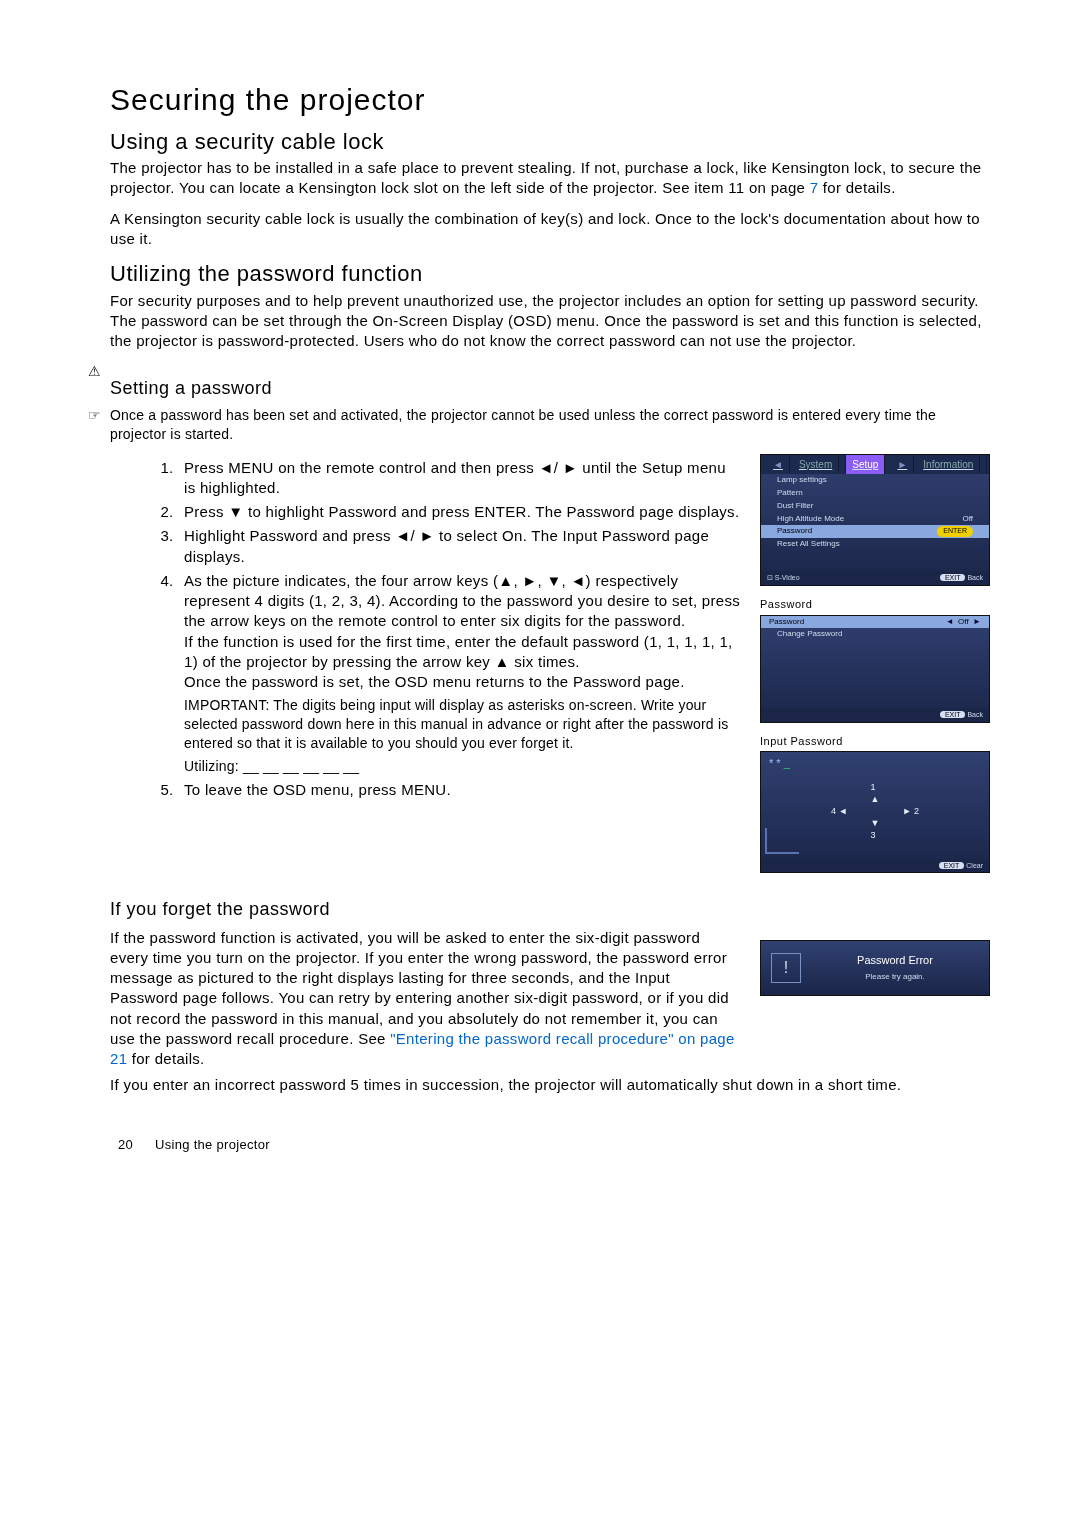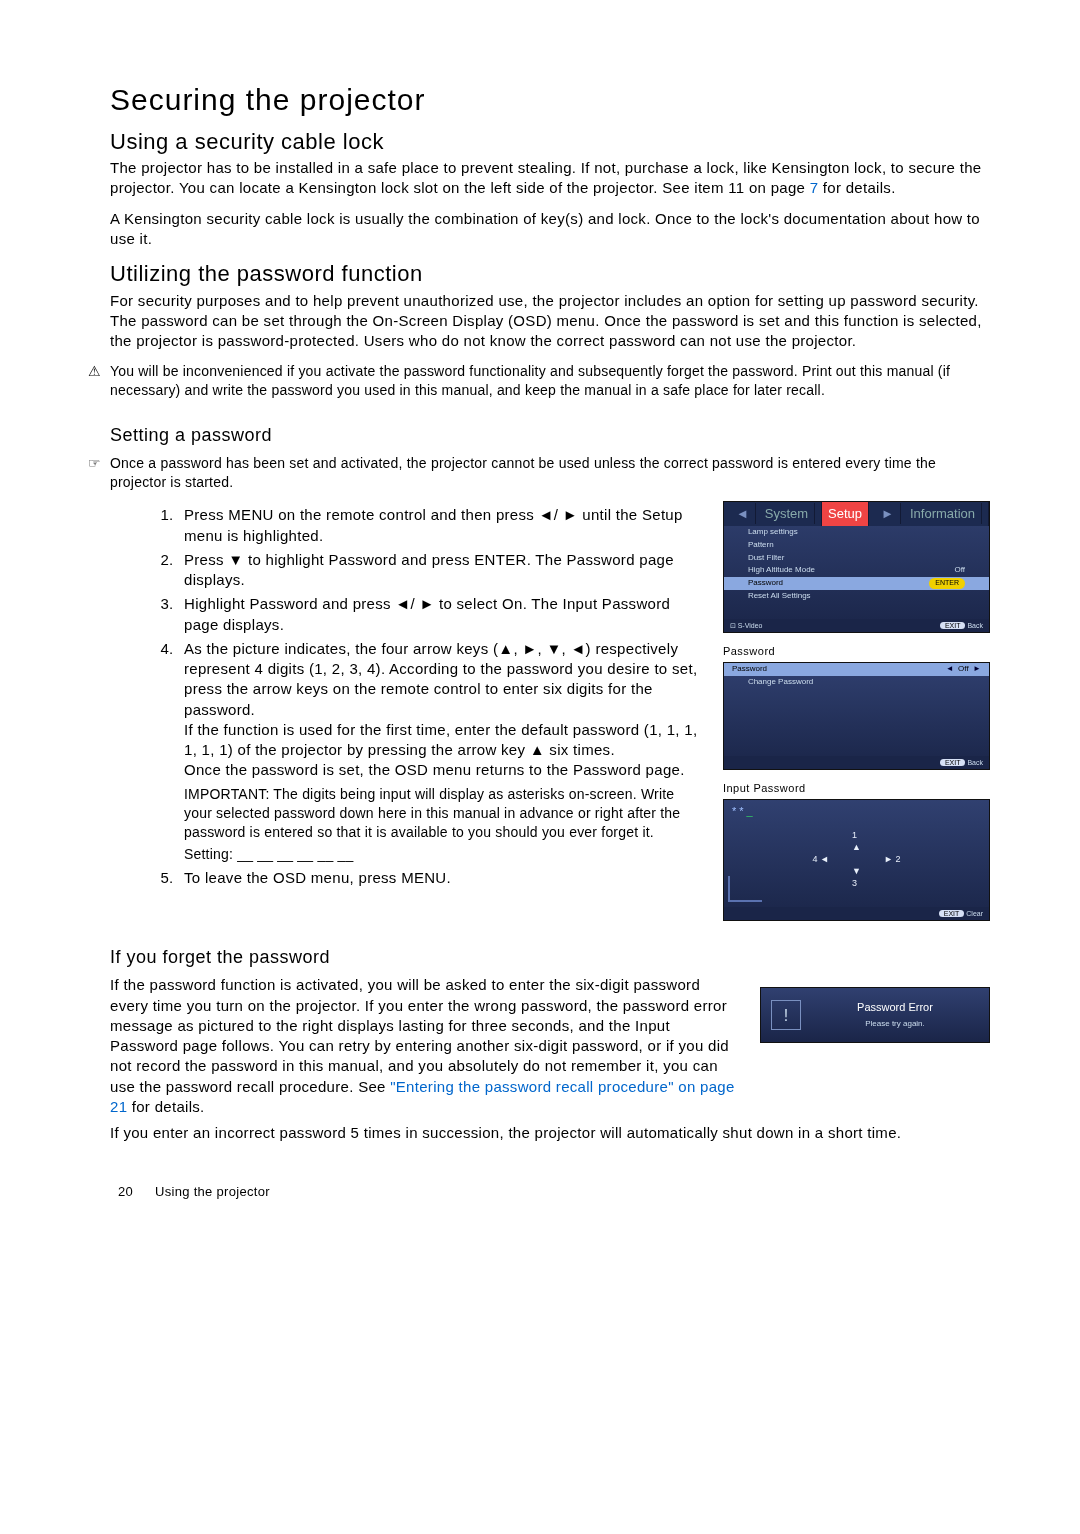--- a/index.html
+++ b/index.html
@@ -76,32 +76,33 @@
     background: linear-gradient(#304070, #1a2548);
     border: 1px solid #111;
     color: #cde;
     font-size: 8px;
     position: relative;
     box-sizing: border-box;
   }
   .osd-tabs {
     display:flex;
     background:#1c2a50;
-    font-size:13px;
+    font-size:10px;
+    text-decoration:underline;
   }
   .osd-tabs span{
     padding:3px 6px;
     border-right:1px solid #121a35;
     color:#8aa;
   }
-  .osd-tabs .active{ background:#ef4444; color:#fff;}
+  .osd-tabs .active{ background:#8b5cf6; color:#fff;}
   .osd-row {
     display:flex;
     justify-content:space-between;
-    padding:1px 24px;
+    padding:1px 16px;
     font-size:8px;
   }
   .osd-row.hl{ background:#8aa8e0; color:#000;}
   .osd-row .enter{
     background:#f0d000;
     color:#000;
     border-radius:6px;
     padding:0 6px;
     font-size:7px;
   }
@@ -183,42 +184,41 @@
 <p>
   <span>The projector has to be installed in a safe place to prevent stealing. If not, purchase a lock, like Kensington lock, to secure the projector. You can locate a Kensington lock slot on the left side of the projector. See item 11 on page </span><span class="link">7</span><span> for details.</span>
 </p>
 <p>A Kensington security cable lock is usually the combination of key(s) and lock. Once to the lock's documentation about how to use it.</p>
 
 <h2>Utilizing the password function</h2>
 <p>For security purposes and to help prevent unauthorized use, the projector includes an option for setting up password security. The password can be set through the On-Screen Display (OSD) menu. Once the password is set and this function is selected, the projector is password-protected. Users who do not know the correct password can not use the projector.</p>
 
 <div class="note">
   <span class="note-icon">⚠</span>
-  <span>You will be inconvenienced if you activate the password functionality and subsequently forget the password. Print out this manual (if necessary) and write the password you used in this manual, and keep the manual in a safe place for later recall.</span>
 </div>
 
 <h3>Setting a password</h3>
 
 <div class="note">
   <span class="note-icon">☞</span>
   <span>Once a password has been set and activated, the projector cannot be used unless the correct password is entered every time the projector is started.</span>
 </div>
 
 <div class="two-col">
   <div class="col-left">
     <ol class="steps">
       <li>Press MENU on the remote control and then press ◄/ ► until the Setup menu is highlighted.</li>
       <li>Press ▼ to highlight Password and press ENTER. The Password page displays.</li>
       <li>Highlight Password and press ◄/ ► to select On. The Input Password page displays.</li>
       <li>
         <span>As the picture indicates, the four arrow keys (▲, ►, ▼, ◄) respectively represent 4 digits (1, 2, 3, 4). According to the password you desire to set, press the arrow keys on the remote control to enter six digits for the password.</span><br>
         <span>If the function is used for the first time, enter the default password (1, 1, 1, 1, 1, 1) of the projector by pressing the arrow key ▲ six times.</span><br>
         <span>Once the password is set, the OSD menu returns to the Password page.</span>
         <div class="sub">IMPORTANT: The digits being input will display as asterisks on-screen. Write your selected password down here in this manual in advance or right after the password is entered so that it is available to you should you ever forget it.</div>
-        <div class="sub">Setting: __ __ __ __ __ __</div>
+        <div class="sub">Utilizing: __ __ __ __ __ __</div>
       </li>
       <li>To leave the OSD menu, press MENU.</li>
     </ol>
   </div>
 
   <div class="col-right">
 
     <div class="osd" style="height:132px;">
       <div class="osd-tabs">
         <span><span style="color:#7a90c0;margin-right:3px;">◄</span><span>System</span></span>

